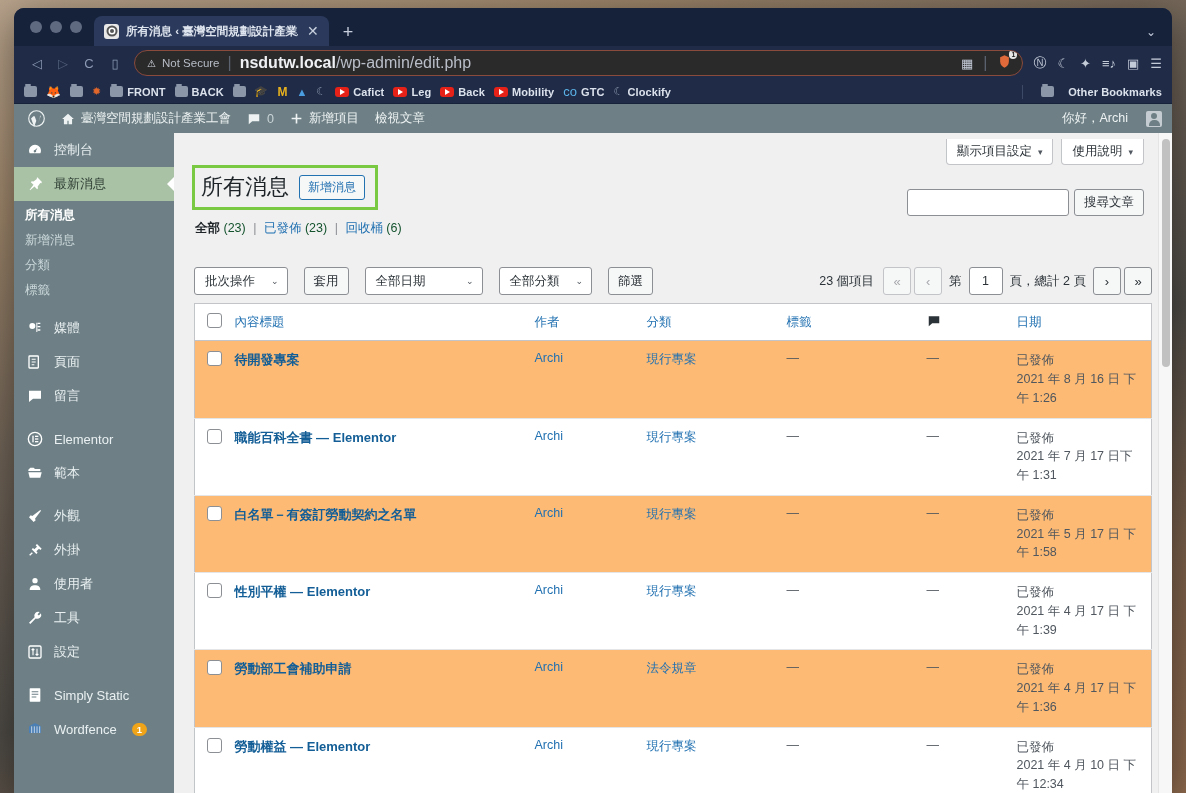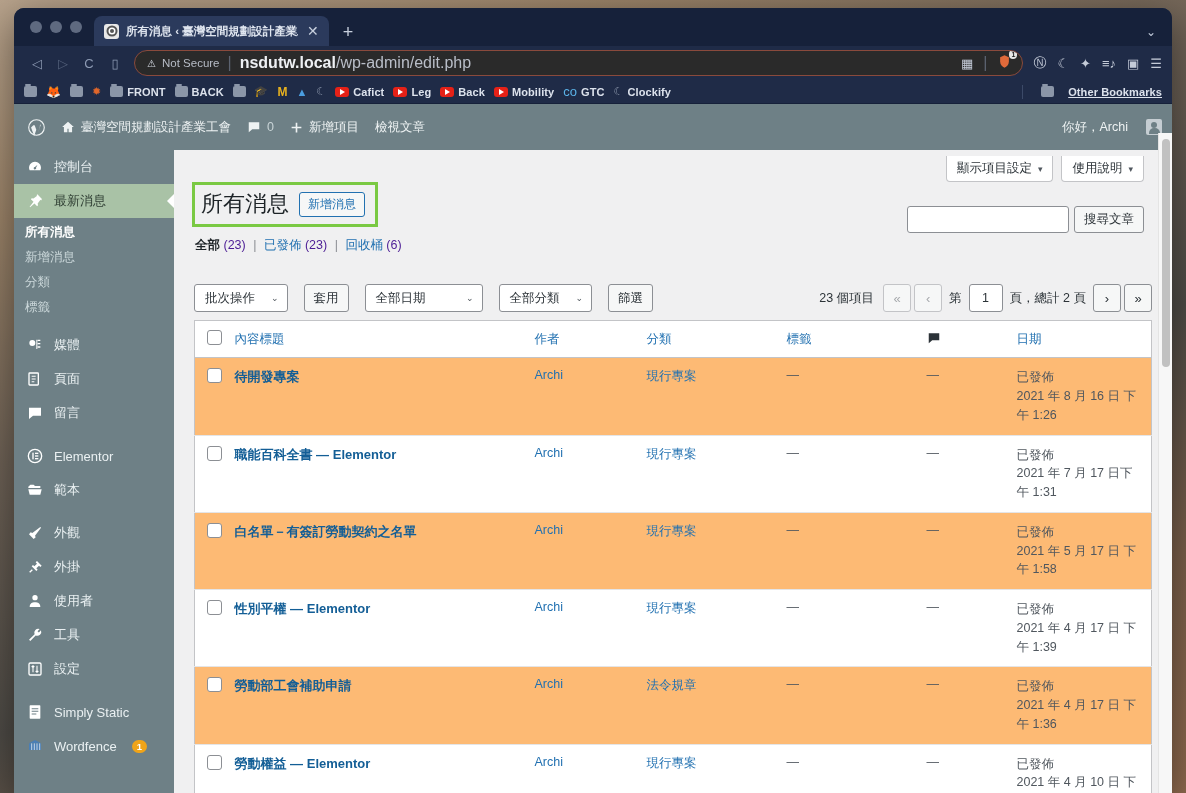--- a/index.html
+++ b/index.html
@@ -95,33 +95,33 @@
     display: flex; align-items: center; gap: 9px;
     padding: 0 10px; font-size: 11px; color: #dce2ec;
     border-bottom: 1px solid #16213a;
   }
   .bm { display: flex; align-items: center; gap: 4px; white-space: nowrap; }
   .bm-folder { width: 13px; height: 11px; background: #8b96a8; border-radius: 2px; position: relative; flex:0 0 auto;}
   .bm-folder:after { content:''; position:absolute; top:-2px; left:1px; width:6px; height:2px; background:#8b96a8; border-radius:1px;}
   .bm-label { font-size: 11px; font-weight: bold; letter-spacing: .1px; }
   .yt { width: 14px; height: 10px; background: #e62117; border-radius: 3px; position: relative; flex:0 0 auto;}
   .yt:after { content:''; position:absolute; left:5px; top:2px; border-left:5px solid #fff; border-top:3px solid transparent; border-bottom:3px solid transparent;}
-  .bm-other { margin-left: auto; display: flex; align-items: center; gap: 14px; text-decoration: underline; }
+  .bm-other { margin-left: auto; display: flex; align-items: center; gap: 14px; }
   .bm-divider { width:1px; height:14px; background:#3c4a68; margin-right:4px; }
 
   
   .page {
     position: relative;
     height: 694px;
     background: #f0f0f1;
     overflow: hidden;
   }
   
   .adminbar {
-    height: 46px; background: #6e8086;
+    height: 29px; background: #6e8086;
     display: flex; align-items: center;
     color: #eef2f3; font-size: 12.5px;
     padding-left: 6px;
   }
   .ab-item { display: flex; align-items: center; gap: 6px; padding: 0 8px; height: 29px; white-space: nowrap; }
   .ab-item svg { fill: #eef2f3; }
   .ab-right { margin-left: auto; display: flex; align-items: center; gap: 18px; padding-right: 10px; }
   .avatar-sq { width: 16px; height: 16px; background: #c5cdd2; border-radius: 2px; position: relative; }
   .avatar-sq:before { content:''; position:absolute; left:5px; top:2.5px; width:6px;height:6px;border-radius:50%;background:#6e8086;}
   .avatar-sq:after { content:''; position:absolute; left:2.5px; bottom:1px; width:11px;height:6px;border-radius:5px 5px 0 0;background:#6e8086;}
@@ -198,21 +198,21 @@
     border: 1px solid #2271b1; border-radius: 3px;
     padding: 2px 8px; background: #f6f7f7;
     line-height: 1.6;
   }
 
   .subsubsub {
     font-size: 12.5px; color: #2c3338; margin: 6px 0 8px 1px;
   }
   .subsubsub b { font-weight: bold; color: #1d2327; }
   .subsubsub a { color: #2271b1; }
-  .subsubsub .cnt { color: #4c1d95; }
+  .subsubsub .cnt { color: #14532d; }
   .subsubsub .sep { color: #8c8f94; margin: 0 4px; }
 
   
   .search-box {
     position: absolute; right: 28px; top: 56px;
     display: flex; gap: 5px;
   }
   .search-input {
     width: 162px; height: 27px;
     border: 1px solid #8c8f94; border-radius: 3px;

